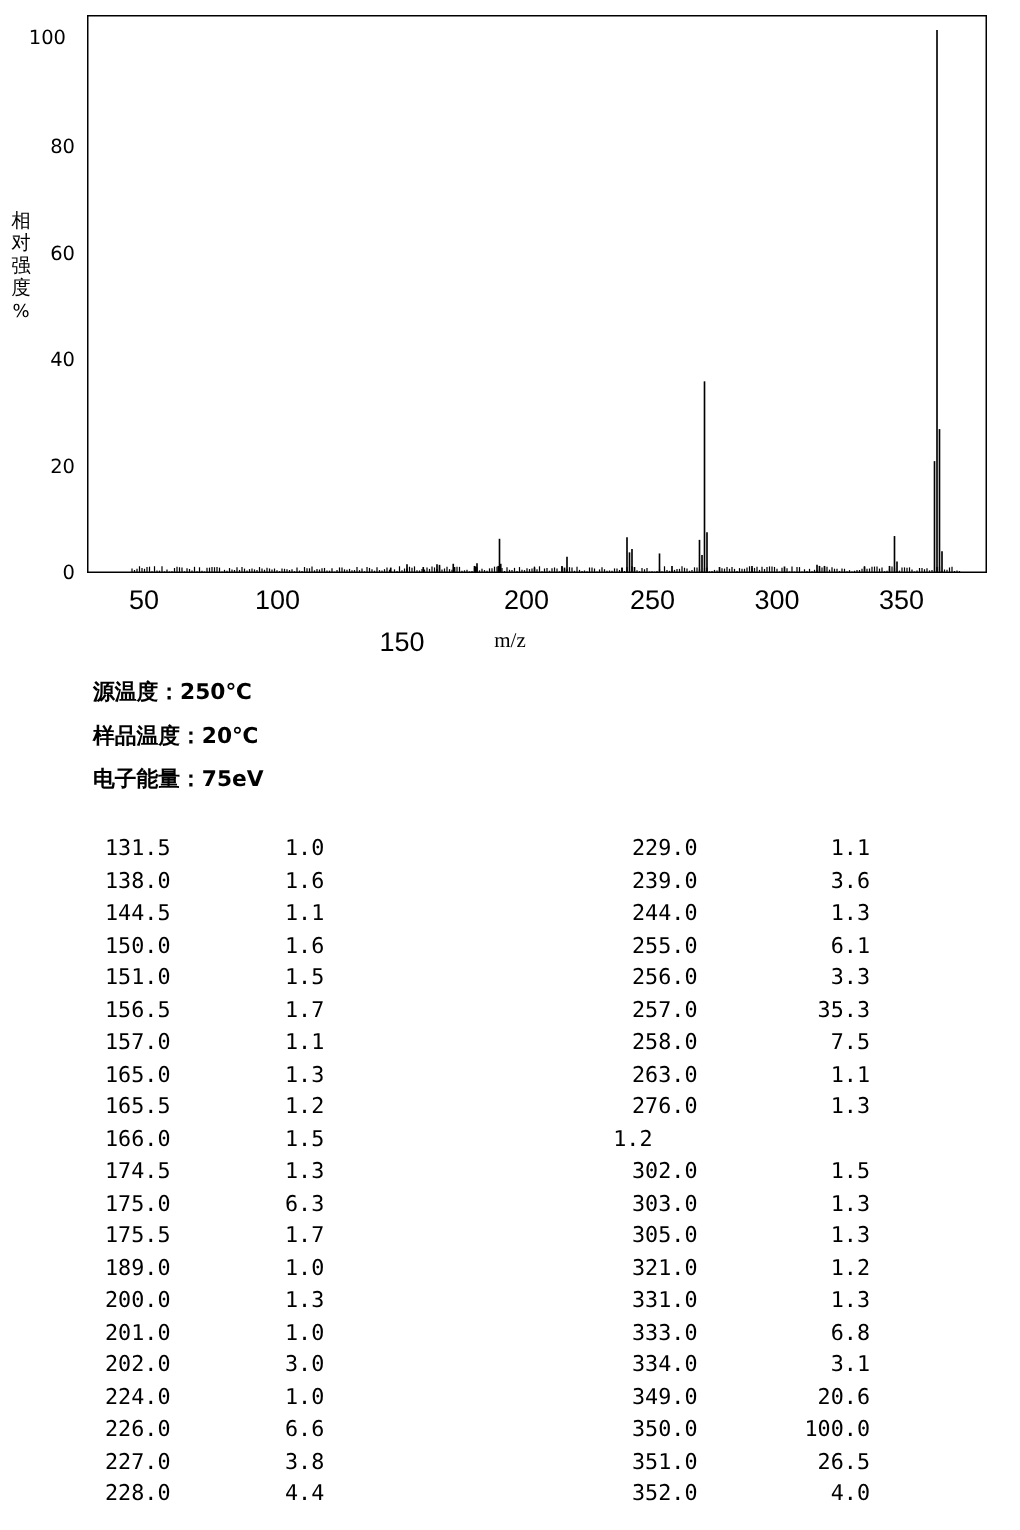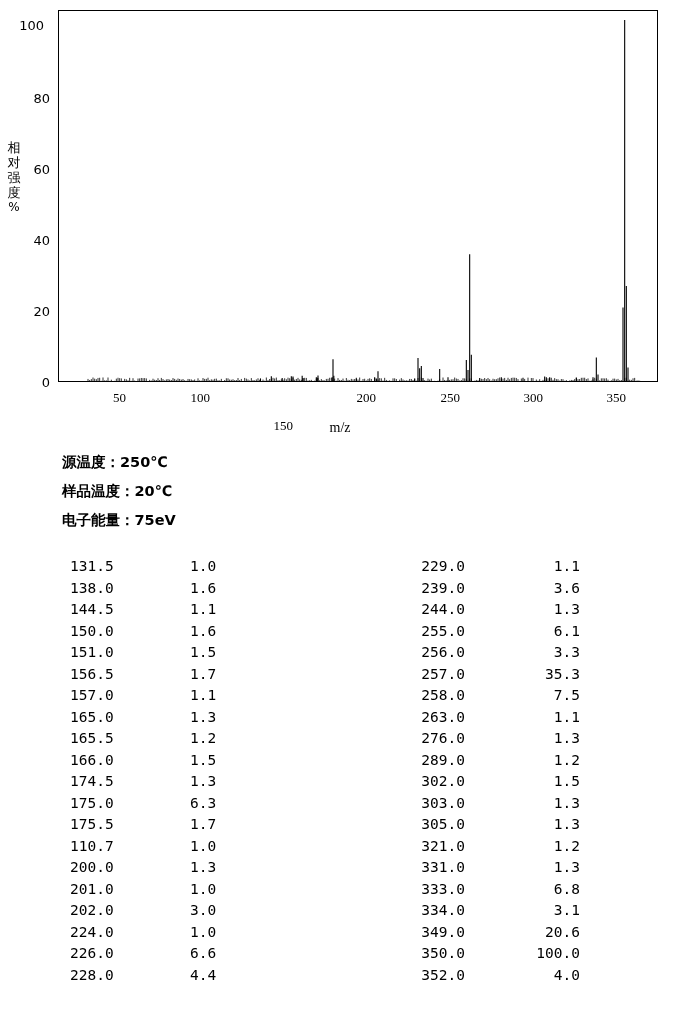--- a/index.html
+++ b/index.html
@@ -63,23 +63,23 @@
   .ytick {
     position: absolute;
     width: 36px;
     text-align: right;
     font-size: 13px;
     font-family: "DejaVu Sans", sans-serif;
   }
   .xtick {
     position: absolute;
     width: 40px;
-    text-align: right;
-    font-size: 13px;
-    font-family: Liberation Serif, serif;
+    text-align: left;
+    font-size: 18px;
+    font-family: Liberation Sans, sans-serif;
   }
   .xlabel {
     position: absolute;
     left: 0;
     top: 420px;
     width: 680px;
     text-align: center;
     font-size: 14px;
     font-family: Liberation Serif, serif;
   }
@@ -615,26 +615,27 @@
   <div class="peak-table" id="peak-table">
       <div class="peak-row"><div class="col-mz-a">131.5</div><div class="col-in-a">1.0</div><div class="col-mz-b">229.0</div><div class="col-in-b">1.1</div></div>
       <div class="peak-row"><div class="col-mz-a">138.0</div><div class="col-in-a">1.6</div><div class="col-mz-b">239.0</div><div class="col-in-b">3.6</div></div>
       <div class="peak-row"><div class="col-mz-a">144.5</div><div class="col-in-a">1.1</div><div class="col-mz-b">244.0</div><div class="col-in-b">1.3</div></div>
       <div class="peak-row"><div class="col-mz-a">150.0</div><div class="col-in-a">1.6</div><div class="col-mz-b">255.0</div><div class="col-in-b">6.1</div></div>
       <div class="peak-row"><div class="col-mz-a">151.0</div><div class="col-in-a">1.5</div><div class="col-mz-b">256.0</div><div class="col-in-b">3.3</div></div>
       <div class="peak-row"><div class="col-mz-a">156.5</div><div class="col-in-a">1.7</div><div class="col-mz-b">257.0</div><div class="col-in-b">35.3</div></div>
       <div class="peak-row"><div class="col-mz-a">157.0</div><div class="col-in-a">1.1</div><div class="col-mz-b">258.0</div><div class="col-in-b">7.5</div></div>
       <div class="peak-row"><div class="col-mz-a">165.0</div><div class="col-in-a">1.3</div><div class="col-mz-b">263.0</div><div class="col-in-b">1.1</div></div>
       <div class="peak-row"><div class="col-mz-a">165.5</div><div class="col-in-a">1.2</div><div class="col-mz-b">276.0</div><div class="col-in-b">1.3</div></div>
-      <div class="peak-row"><div class="col-mz-a">166.0</div><div class="col-in-a">1.5</div><div class="col-mz-b">289.0</div><div class="col-in-b">1.2</div></div>
+      <div class="peak-row"><div class="col-mz-a">166.0</div><div class="col-in-a">1.5</div><div class="col-in-b">1.2</div></div>
       <div class="peak-row"><div class="col-mz-a">174.5</div><div class="col-in-a">1.3</div><div class="col-mz-b">302.0</div><div class="col-in-b">1.5</div></div>
       <div class="peak-row"><div class="col-mz-a">175.0</div><div class="col-in-a">6.3</div><div class="col-mz-b">303.0</div><div class="col-in-b">1.3</div></div>
       <div class="peak-row"><div class="col-mz-a">175.5</div><div class="col-in-a">1.7</div><div class="col-mz-b">305.0</div><div class="col-in-b">1.3</div></div>
-      <div class="peak-row"><div class="col-mz-a">110.7</div><div class="col-in-a">1.0</div><div class="col-mz-b">321.0</div><div class="col-in-b">1.2</div></div>
+      <div class="peak-row"><div class="col-mz-a">189.0</div><div class="col-in-a">1.0</div><div class="col-mz-b">321.0</div><div class="col-in-b">1.2</div></div>
       <div class="peak-row"><div class="col-mz-a">200.0</div><div class="col-in-a">1.3</div><div class="col-mz-b">331.0</div><div class="col-in-b">1.3</div></div>
       <div class="peak-row"><div class="col-mz-a">201.0</div><div class="col-in-a">1.0</div><div class="col-mz-b">333.0</div><div class="col-in-b">6.8</div></div>
       <div class="peak-row"><div class="col-mz-a">202.0</div><div class="col-in-a">3.0</div><div class="col-mz-b">334.0</div><div class="col-in-b">3.1</div></div>
       <div class="peak-row"><div class="col-mz-a">224.0</div><div class="col-in-a">1.0</div><div class="col-mz-b">349.0</div><div class="col-in-b">20.6</div></div>
       <div class="peak-row"><div class="col-mz-a">226.0</div><div class="col-in-a">6.6</div><div class="col-mz-b">350.0</div><div class="col-in-b">100.0</div></div>
+      <div class="peak-row"><div class="col-mz-a">227.0</div><div class="col-in-a">3.8</div><div class="col-mz-b">351.0</div><div class="col-in-b">26.5</div></div>
       <div class="peak-row"><div class="col-mz-a">228.0</div><div class="col-in-a">4.4</div><div class="col-mz-b">352.0</div><div class="col-in-b">4.0</div></div>
     </div>
 
 </div>
 
 </body></html>

